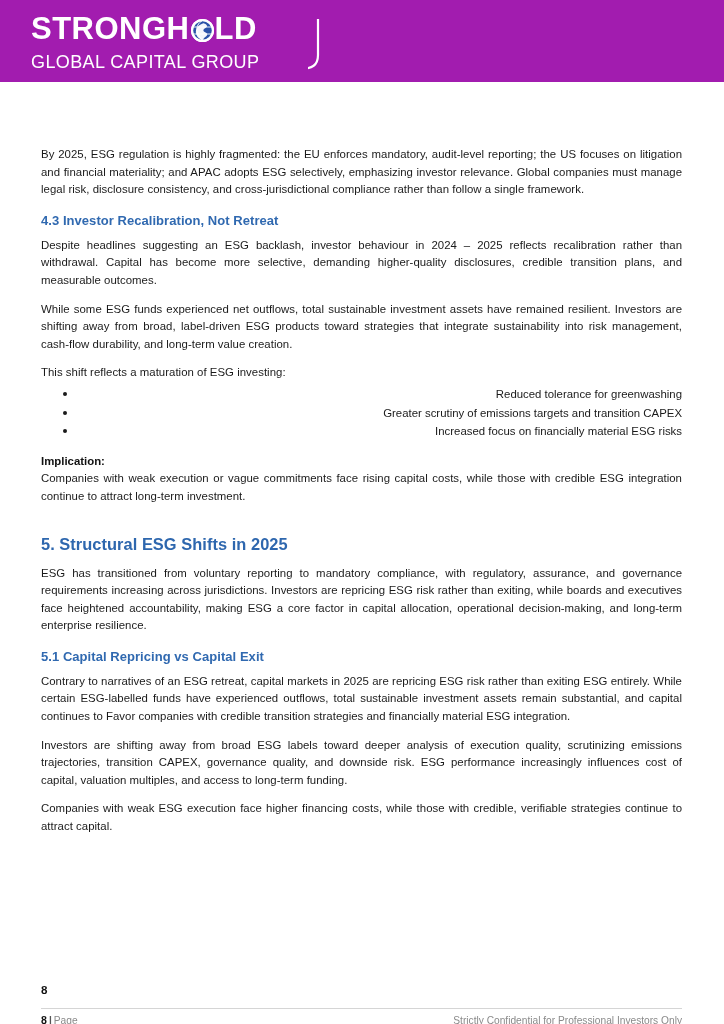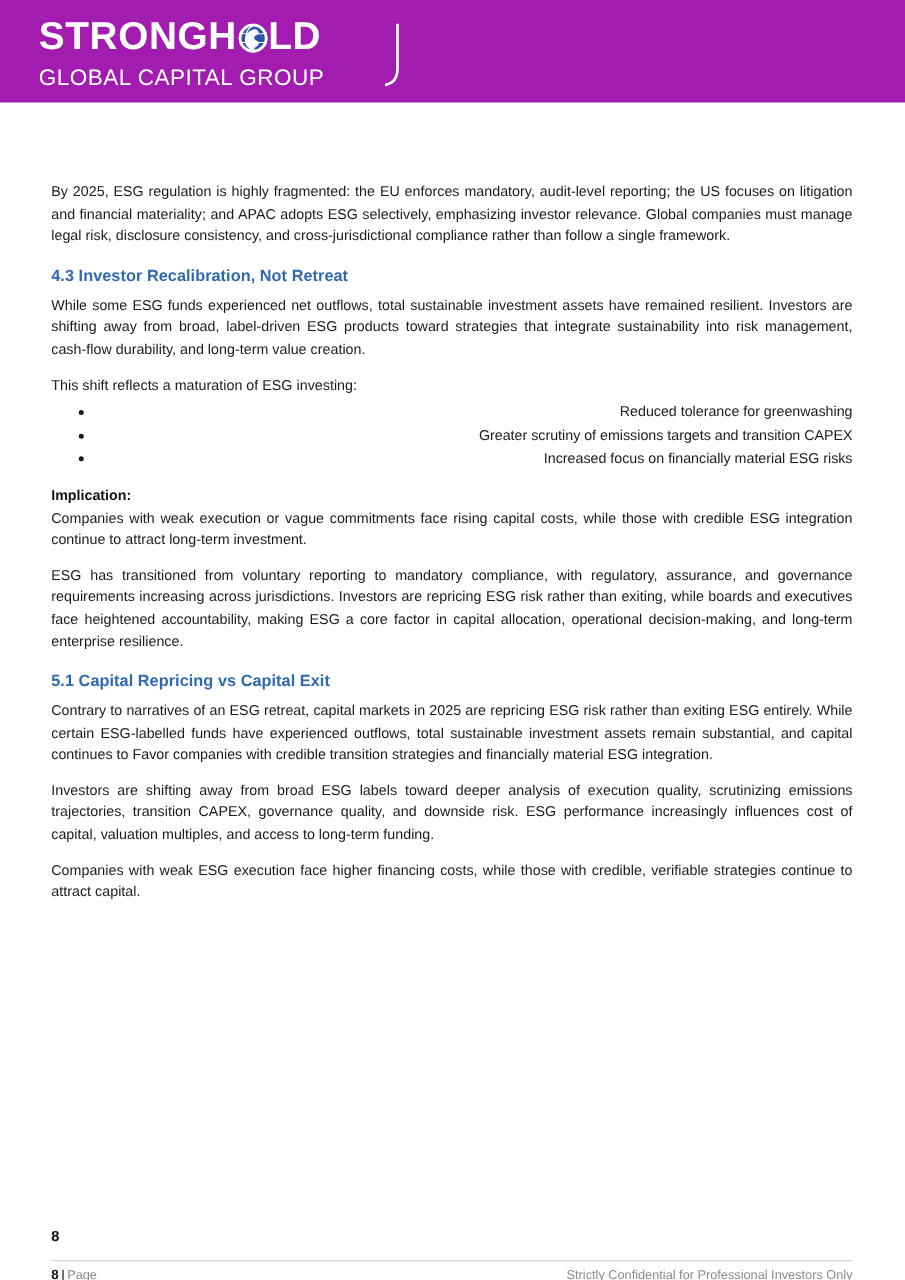--- a/index.html
+++ b/index.html
@@ -232,20 +232,21 @@
       </div>
     </div>
   </div>
 
   <div class="doc">
     <div class="content">
 
       <p class="body-text">By 2025, ESG regulation is highly fragmented: the EU enforces mandatory, audit-level reporting; the US focuses on litigation and financial materiality; and APAC adopts ESG selectively, emphasizing investor relevance. Global companies must manage legal risk, disclosure consistency, and cross-jurisdictional compliance rather than follow a single framework.</p>
 
       <h3 class="sub-heading">4.3 Investor Recalibration, Not Retreat</h3>
+      <p class="body-text">Despite headlines suggesting an ESG backlash, investor behaviour in 2024 – 2025 reflects recalibration rather than withdrawal. Capital has become more selective, demanding higher-quality disclosures, credible transition plans, and measurable outcomes.</p>
       <p class="body-text">While some ESG funds experienced net outflows, total sustainable investment assets have remained resilient. Investors are shifting away from broad, label-driven ESG products toward strategies that integrate sustainability into risk management, cash-flow durability, and long-term value creation.</p>
 
       <p class="body-text tight">This shift reflects a maturation of ESG investing:</p>
       <ul class="bullets">
         <li>
           <span class="dot"></span>
           <span>Reduced tolerance for greenwashing</span>
         </li>
         <li>
           <span class="dot"></span>
@@ -253,20 +254,21 @@
         </li>
         <li>
           <span class="dot"></span>
           <span>Increased focus on financially material ESG risks</span>
         </li>
       </ul>
 
       <div class="label-bold">Implication:</div>
       <p class="body-text">Companies with weak execution or vague commitments face rising capital costs, while those with credible ESG integration continue to attract long-term investment.</p>
 
+      <h2 class="section-heading">5. Structural ESG Shifts in 2025</h2>
       <p class="body-text">ESG has transitioned from voluntary reporting to mandatory compliance, with regulatory, assurance, and governance requirements increasing across jurisdictions. Investors are repricing ESG risk rather than exiting, while boards and executives face heightened accountability, making ESG a core factor in capital allocation, operational decision-making, and long-term enterprise resilience.</p>
 
       <h3 class="sub-heading">5.1 Capital Repricing vs Capital Exit</h3>
       <p class="body-text">Contrary to narratives of an ESG retreat, capital markets in 2025 are repricing ESG risk rather than exiting ESG entirely. While certain ESG-labelled funds have experienced outflows, total sustainable investment assets remain substantial, and capital continues to Favor companies with credible transition strategies and financially material ESG integration.</p>
       <p class="body-text">Investors are shifting away from broad ESG labels toward deeper analysis of execution quality, scrutinizing emissions trajectories, transition CAPEX, governance quality, and downside risk. ESG performance increasingly influences cost of capital, valuation multiples, and access to long-term funding.</p>
       <p class="body-text">Companies with weak ESG execution face higher financing costs, while those with credible, verifiable strategies continue to attract capital.</p>
 
     </div>
 
     <div class="footer">

